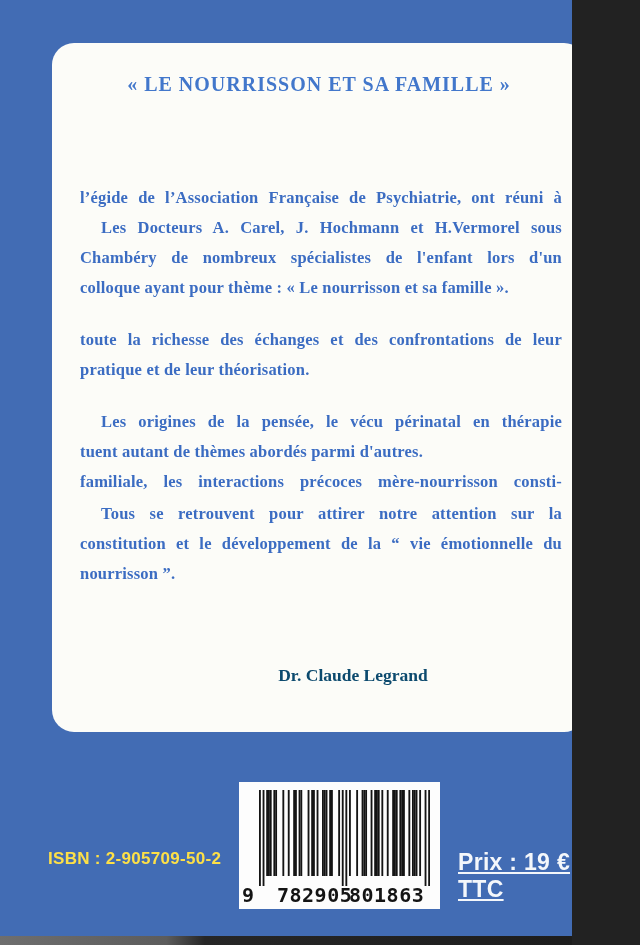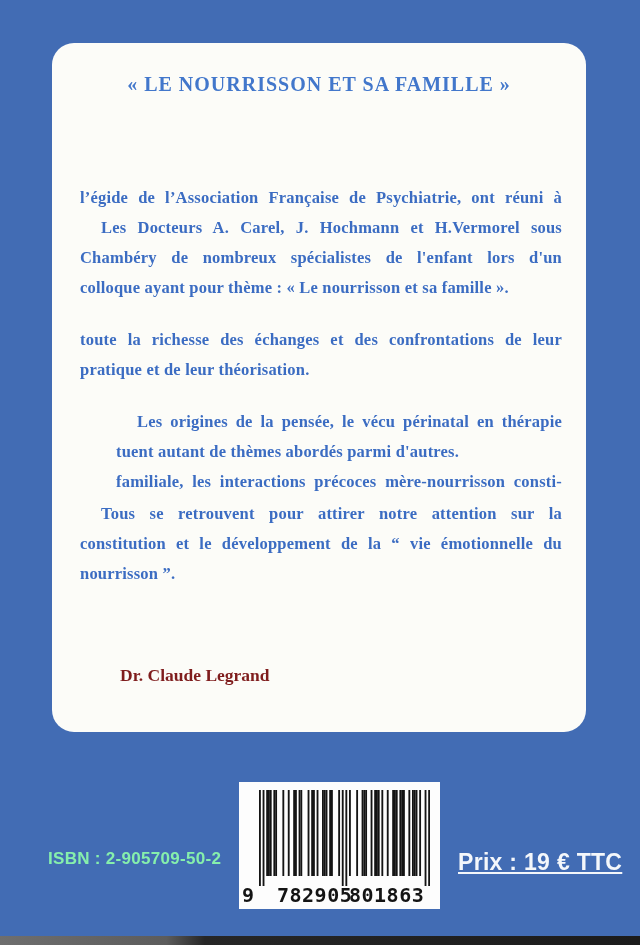--- a/index.html
+++ b/index.html
@@ -1,17 +1,17 @@
 <!DOCTYPE html>
 <html><head>
 <meta charset="utf-8">
 <style>
   html,body{margin:0;padding:0;background:#222;}
   .cover{
-    position:relative;width:640px;height:945px;overflow:hidden;
+    position:relative;width:572px;height:945px;overflow:hidden;
     background:#426eb6;
     background-color:#426cb4;
     font-family:"Liberation Serif", serif;
   }
   .panel{
     position:absolute;left:52px;top:43px;width:534px;height:689px;
     background:#fcfcf8;border-radius:22px;
   }
   .title{
     position:absolute;left:0;right:0;top:30px;
@@ -20,36 +20,36 @@
     font-weight:bold;font-size:20px;letter-spacing:1px;
     color:#4277cb;
   }
   .paras{
     position:absolute;left:28px;top:140px;width:482px;
     font-family:"Liberation Serif", serif;
     font-weight:bold;font-size:16.5px;line-height:30px;
     color:#3b6cc2;letter-spacing:0.2px;
   }
   .para{margin:0 0 22px 0;}
-  .para:nth-child(3){margin-bottom:2px;margin-left:36px;}
+  .para:nth-child(3){margin-bottom:2px;}
   .para:last-child{margin-bottom:0;}
   .line{text-align:justify;text-align-last:justify;}
   .line.first{text-indent:21px;}
   .line.last{text-align-last:left;}
   .sig{
     position:absolute;left:0;right:0;top:622px;
-    text-align:left;padding-left:68px;
+    text-align:center;padding-left:68px;
     font-family:"Liberation Serif", serif;
-    font-weight:bold;font-size:17.5px;color:#7f1d1d;
+    font-weight:bold;font-size:17.5px;color:#0c4a6e;
   }
   .isbn{
     position:absolute;left:48px;top:849px;
     font-family:"Liberation Sans", sans-serif;
     font-weight:bold;font-size:17px;letter-spacing:0.3px;
-    color:#86efac;
+    color:#fde047;
   }
   .price{
     position:absolute;left:458px;top:849px;
     font-family:"Liberation Sans", sans-serif;
     font-weight:bold;font-size:23px;letter-spacing:0.3px;
     color:#f4f7fb;
     text-decoration:underline;
   }
   .barcode-box{
     position:absolute;left:239px;top:782px;width:201px;height:127px;

